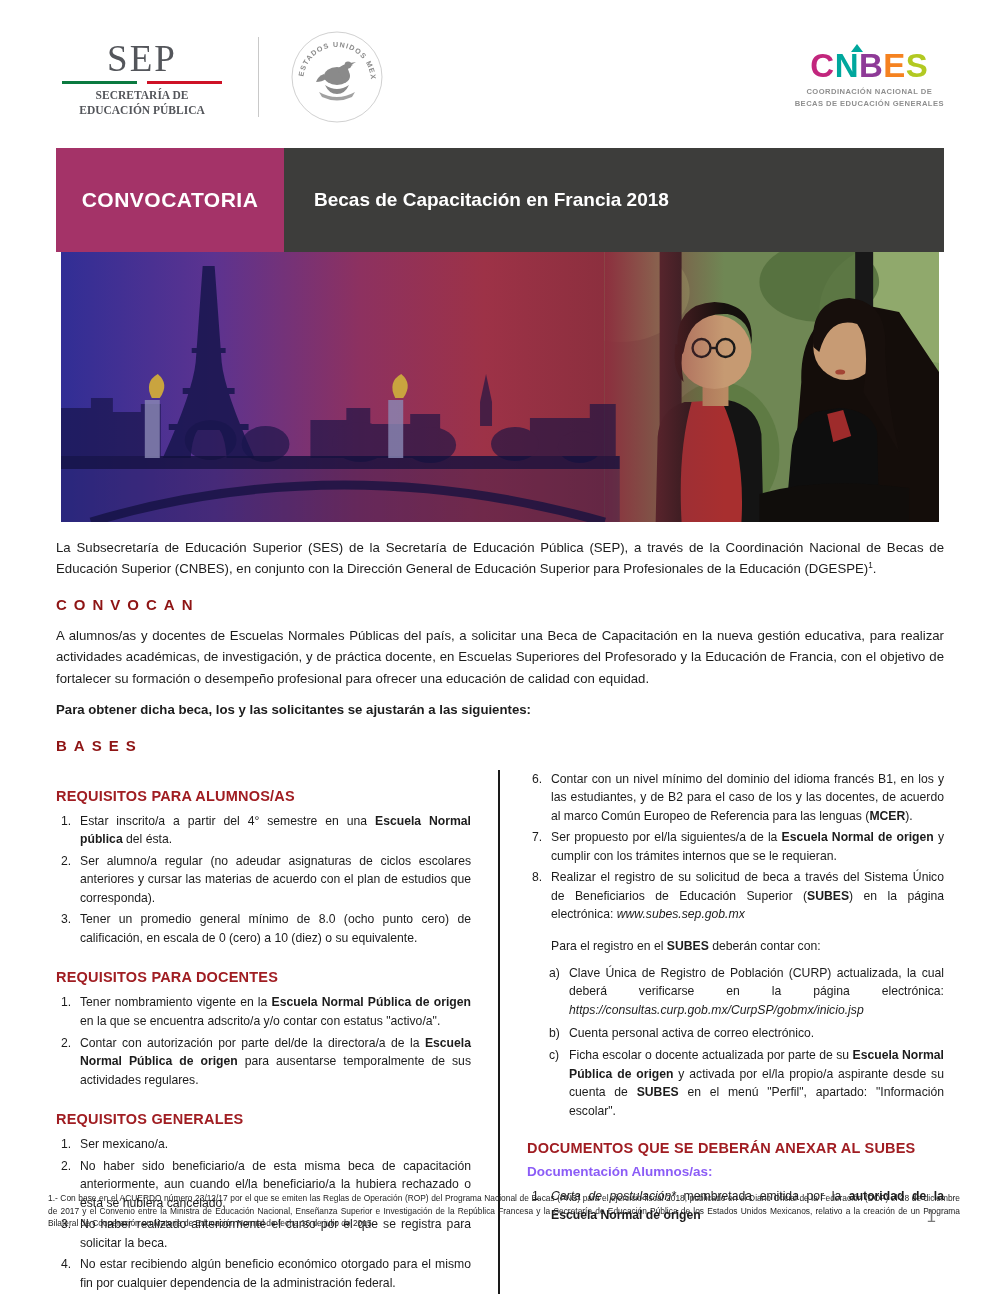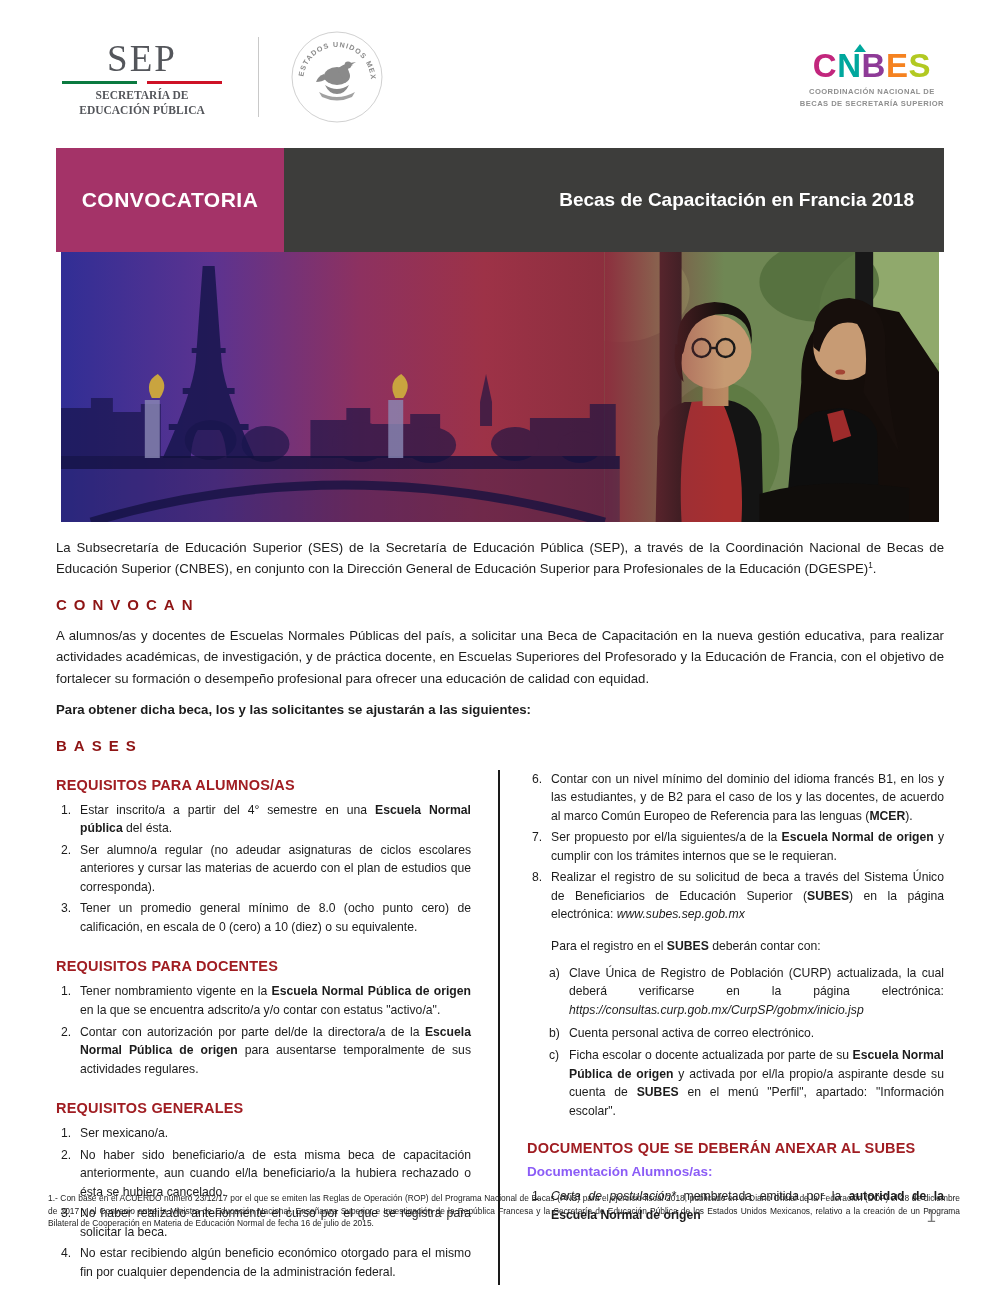--- a/index.html
+++ b/index.html
@@ -27,39 +27,39 @@
   .cnbes-block { text-align:center; position:relative; padding-top:4px; }
   .cnbes-letters { font-size:33px; font-weight:800; letter-spacing:0.5px; line-height:1; position:relative; display:inline-block; }
   .cnbes-caret { position:absolute; top:-5px; left:41px; width:0; height:0;
     border-left:6px solid transparent; border-right:6px solid transparent; border-bottom:8px solid #00a79d; }
   .cnbes-sub { margin-top:4px; font-size:7.6px; color:#8f8f8f; letter-spacing:0.45px; line-height:1.55; font-weight:700; }
 
   
   .banner { margin-top:24px; display:flex; height:104px; }
   .banner-label { width:228px; background:#a43368; color:#fff; display:flex; align-items:center; justify-content:center;
     font-size:21px; font-weight:700; letter-spacing:0.5px; }
-  .banner-main { flex:1; background:#3d3d3b; color:#fff; display:flex; flex-direction:column; align-items:flex-end; justify-content:center; gap:9px; padding:0 30px; }
+  .banner-main { flex:1; background:#3d3d3b; color:#fff; display:flex; flex-direction:column; align-items:flex-start; justify-content:center; gap:9px; padding:0 30px; }
   .banner-title { font-size:19px; font-weight:700; }
   .banner-subtitle { font-size:16.5px; font-weight:400; color:#ededed; text-align:center; line-height:1.35; max-width:640px; }
 
   
   .hero { margin:0 5px; height:270px; }
   .hero svg { display:block; width:100%; height:100%; }
 
   
   .intro-paragraph { margin-top:15px; font-size:13.2px; font-weight:400; line-height:1.6; text-align:justify; }
   .center-title { text-align:left; color:#8e1414; font-size:15px; font-weight:700; letter-spacing:7px; margin:17px 0 12px; }
   .pre-bases { margin-top:13px; font-size:13.2px; font-weight:700; }
 
   
   .columns { display:flex; margin-top:16px; }
   .col-left  { width:50%; padding-right:27px; border-right:2px solid #1a1a1a; }
   .col-right { width:50%; padding-left:27px; }
   .section-heading { color:#a01d22; font-size:14.5px; font-weight:700; letter-spacing:0.2px; margin:22px 0 8px; }
-  .section-heading.first { margin-top:7px; }
+  .section-heading.first { margin-top:18px; }
   .section-subheading { color:#8b5cf6; font-size:13.5px; font-weight:700; margin:3px 0 8px; }
   ol.req-list { list-style:none; }
   ol.req-list li { position:relative; padding-left:24px; font-size:12.2px; line-height:1.52; text-align:justify;
     margin-bottom:3px; counter-increment:item; }
   ol.req-list li::before { content:counter(item) "."; position:absolute; left:5px; }
   ol.start-1 { counter-reset:item 0; }
   ol.start-6 { counter-reset:item 5; }
   ol.alpha-list { list-style:none; margin-left:20px; counter-reset:alpha 0; margin-top:8px; }
   ol.alpha-list li { position:relative; padding-left:22px; font-size:12.2px; line-height:1.52; text-align:justify;
     margin-bottom:4px; counter-increment:alpha; }
@@ -106,21 +106,21 @@
         <path d="M30,63 q18,10 36,0 l-3,5 q-15,7 -30,0 z" opacity="0.8"></path>
       </g>
     </svg>
     <div class="header-spacer"></div>
     <div class="cnbes-block">
       <div class="cnbes-letters">
         <div class="cnbes-caret"></div>
       <span style="color: rgb(194, 38, 125);">C</span><span style="color: rgb(0, 167, 157);">N</span><span style="color: rgb(142, 58, 151);">B</span><span style="color: rgb(245, 130, 32);">E</span><span style="color: rgb(178, 201, 34);">S</span></div>
       <div class="cnbes-sub">
         <div>COORDINACIÓN NACIONAL DE</div>
-        <div>BECAS DE SECRETARÍA SUPERIOR</div>
+        <div>BECAS DE EDUCACIÓN GENERALES</div>
       </div>
     </div>
   </div>
 
   <div class="banner">
     <div class="banner-label">CONVOCATORIA</div>
     <div class="banner-main">
       <div class="banner-title">Becas de Capacitación en Francia 2018</div>
     </div>
   </div>

